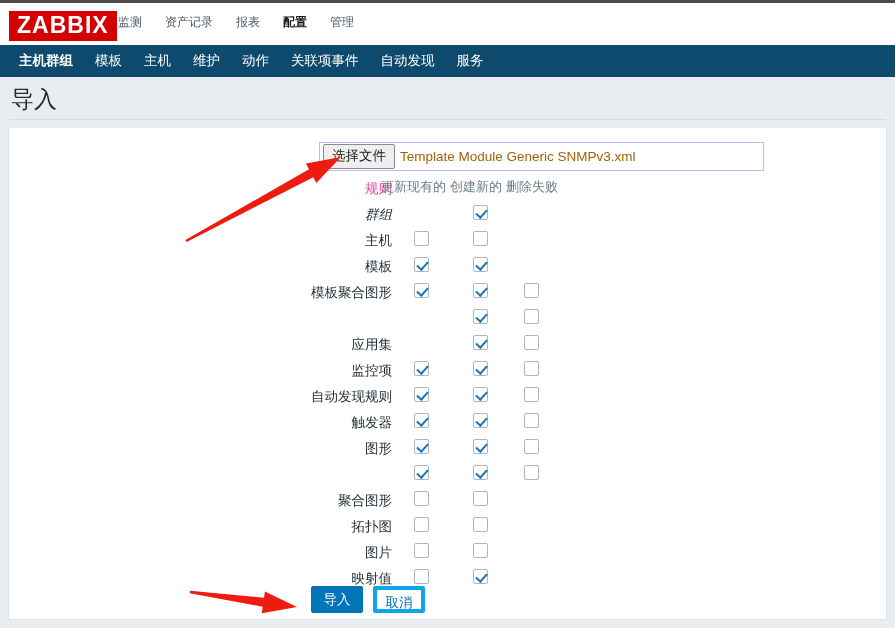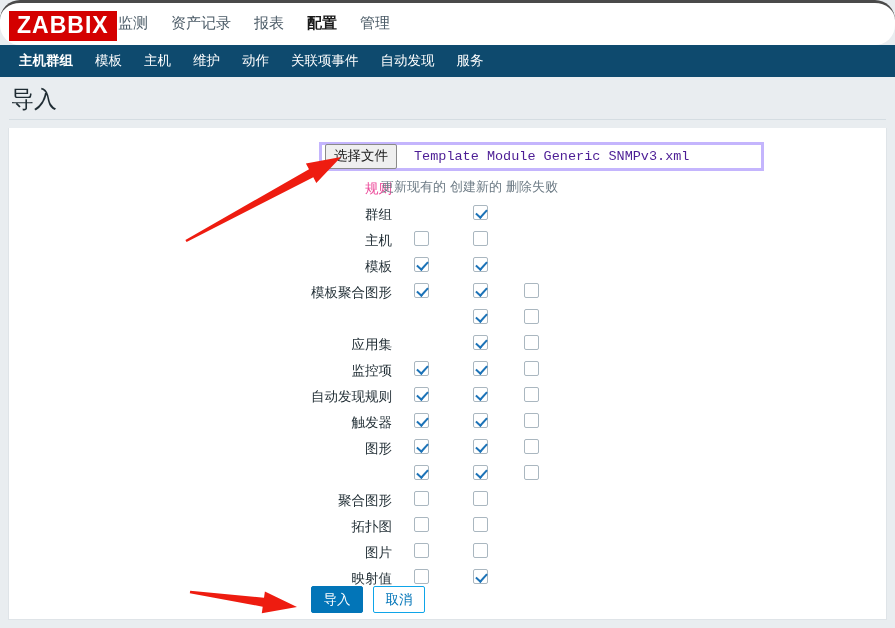--- a/index.html
+++ b/index.html
@@ -8,32 +8,32 @@
     width: 895px; height: 628px;
     overflow: hidden;
     background: #ffffff;
     font-family: "Liberation Sans", "DejaVu Sans", sans-serif;
   }
   #app { position: relative; width: 895px; height: 628px; background: #e9edf0; }
 
   
   .topbar {
     position: absolute; left: 0; top: 0; width: 895px; height: 45px;
-    background: #ffffff; border-top: 3px solid #4a4a4a; border-radius: 20px;
+    background: #ffffff; border-top: 3px solid #4a4a4a;
   }
   .logo {
     position: absolute; left: 9px; top: 8px;
     background: #d40000; color: #ffffff;
     font-size: 23px; font-weight: bold; letter-spacing: 1px;
     padding: 1px 8px 3px 8px; line-height: 26px;
     font-family: "Liberation Sans", "DejaVu Sans", sans-serif;
   }
   .topmenu { position: absolute; left: 118px; top: 11px; display: flex; gap: 23px; }
   .topmenu-item {
-    font-size: 15px; color: #4a5a66; cursor: pointer;
+    font-size: 12px; color: #4a5a66; cursor: pointer;
     padding-bottom: 20px; position: relative;
   }
   .topmenu-item.active { color: #1a1a1a; font-weight: bold; }
   .topmenu-item.active::after {
     content: ""; position: absolute; left: 50%; bottom: -7px;
     transform: translateX(-50%);
     border-left: 9px solid transparent;
     border-right: 9px solid transparent;
     border-bottom: 9px solid #0e4a6e;
   }
@@ -67,30 +67,30 @@
 
   
   .file-row { position: absolute; left: 0; top: 14px; width: 100%; height: 30px; }
   .file-label {
     position: absolute; left: 0; top: 5px; width: 383px; text-align: right;
     font-size: 13.5px; color: #1f2c33;
   }
   .req-star { color: #d40000; margin-right: 1px; }
   .file-input-wrap {
     position: absolute; left: 310px; top: 0; width: 445px; height: 29px;
-    border: 3px solid #c4b5fd; background: #ffffff; display: flex; align-items: center;
+    border: 1px solid #c4b5fd; background: #ffffff; display: flex; align-items: center;
   }
   .choose-btn {
     margin: 2px 0 2px 3px; padding: 2px 8px 3px 8px;
     border: 1px solid #8a8a8a; background: #efefef;
     font-size: 13.5px; color: #1a1a1a; cursor: pointer; line-height: 18px;
     border-radius: 2px;
   }
   .file-name {
-    margin-left: 17px; font-size: 13.5px; color: #4c1d95; white-space: nowrap; font-family: Liberation Mono, monospace;
+    margin-left: 5px; font-size: 13.5px; color: #a16207; white-space: nowrap;
   }
 
   
   .rules-label {
     position: absolute; left: 0; top: 52px; width: 383px; text-align: right;
     font-size: 13.5px; color: #ec4899;
   }
   .rules-head { position: absolute; left: 0; top: 50px; height: 20px; }
   .rules-head span {
     position: absolute; font-size: 13px; color: #6e7c86; white-space: nowrap;
@@ -123,21 +123,21 @@
   .btn {
     position: absolute; top: 0; font-size: 13.5px; cursor: pointer;
     border-radius: 2px; line-height: 26px; text-align: center;
   }
   .btn-primary {
     left: 302px; width: 52px; height: 27px;
     background: #0275b8; color: #ffffff; border: 1px solid #0275b8;
   }
   .btn-secondary {
     left: 364px; width: 52px; height: 27px;
-    background: #ffffff; color: #0275b8; border: 1px solid #0ea5e9;
+    background: #ffffff; color: #0275b8; border: 4px solid #0ea5e9;
   }
 
   
   .arrows { position: absolute; left: 0; top: 0; width: 895px; height: 628px; pointer-events: none; }
 </style>
 </head>
 <body>
 
 <div id="app">
 
@@ -179,21 +179,21 @@
     </div>
 
     <div class="rules-label">规则</div>
     <div class="rules-head">
       <span class="hc0">更新现有的</span>
       <span class="hc1">创建新的</span>
       <span class="hc2">删除失败</span>
     </div>
 
     <div id="rules-container">
-        <div class="rule-row" style="top: 74px;">
+        <div class="rule-row" style="top: 74px; font-style: italic;">
           <div class="rule-name">群组</div>
           <div class="cb c1 checked"></div>
         </div>
         <div class="rule-row" style="top: 100px;">
           <div class="rule-name">主机</div>
           <div class="cb c0"></div>
           <div class="cb c1"></div>
         </div>
         <div class="rule-row" style="top: 126px;">
           <div class="rule-name">模板</div>

